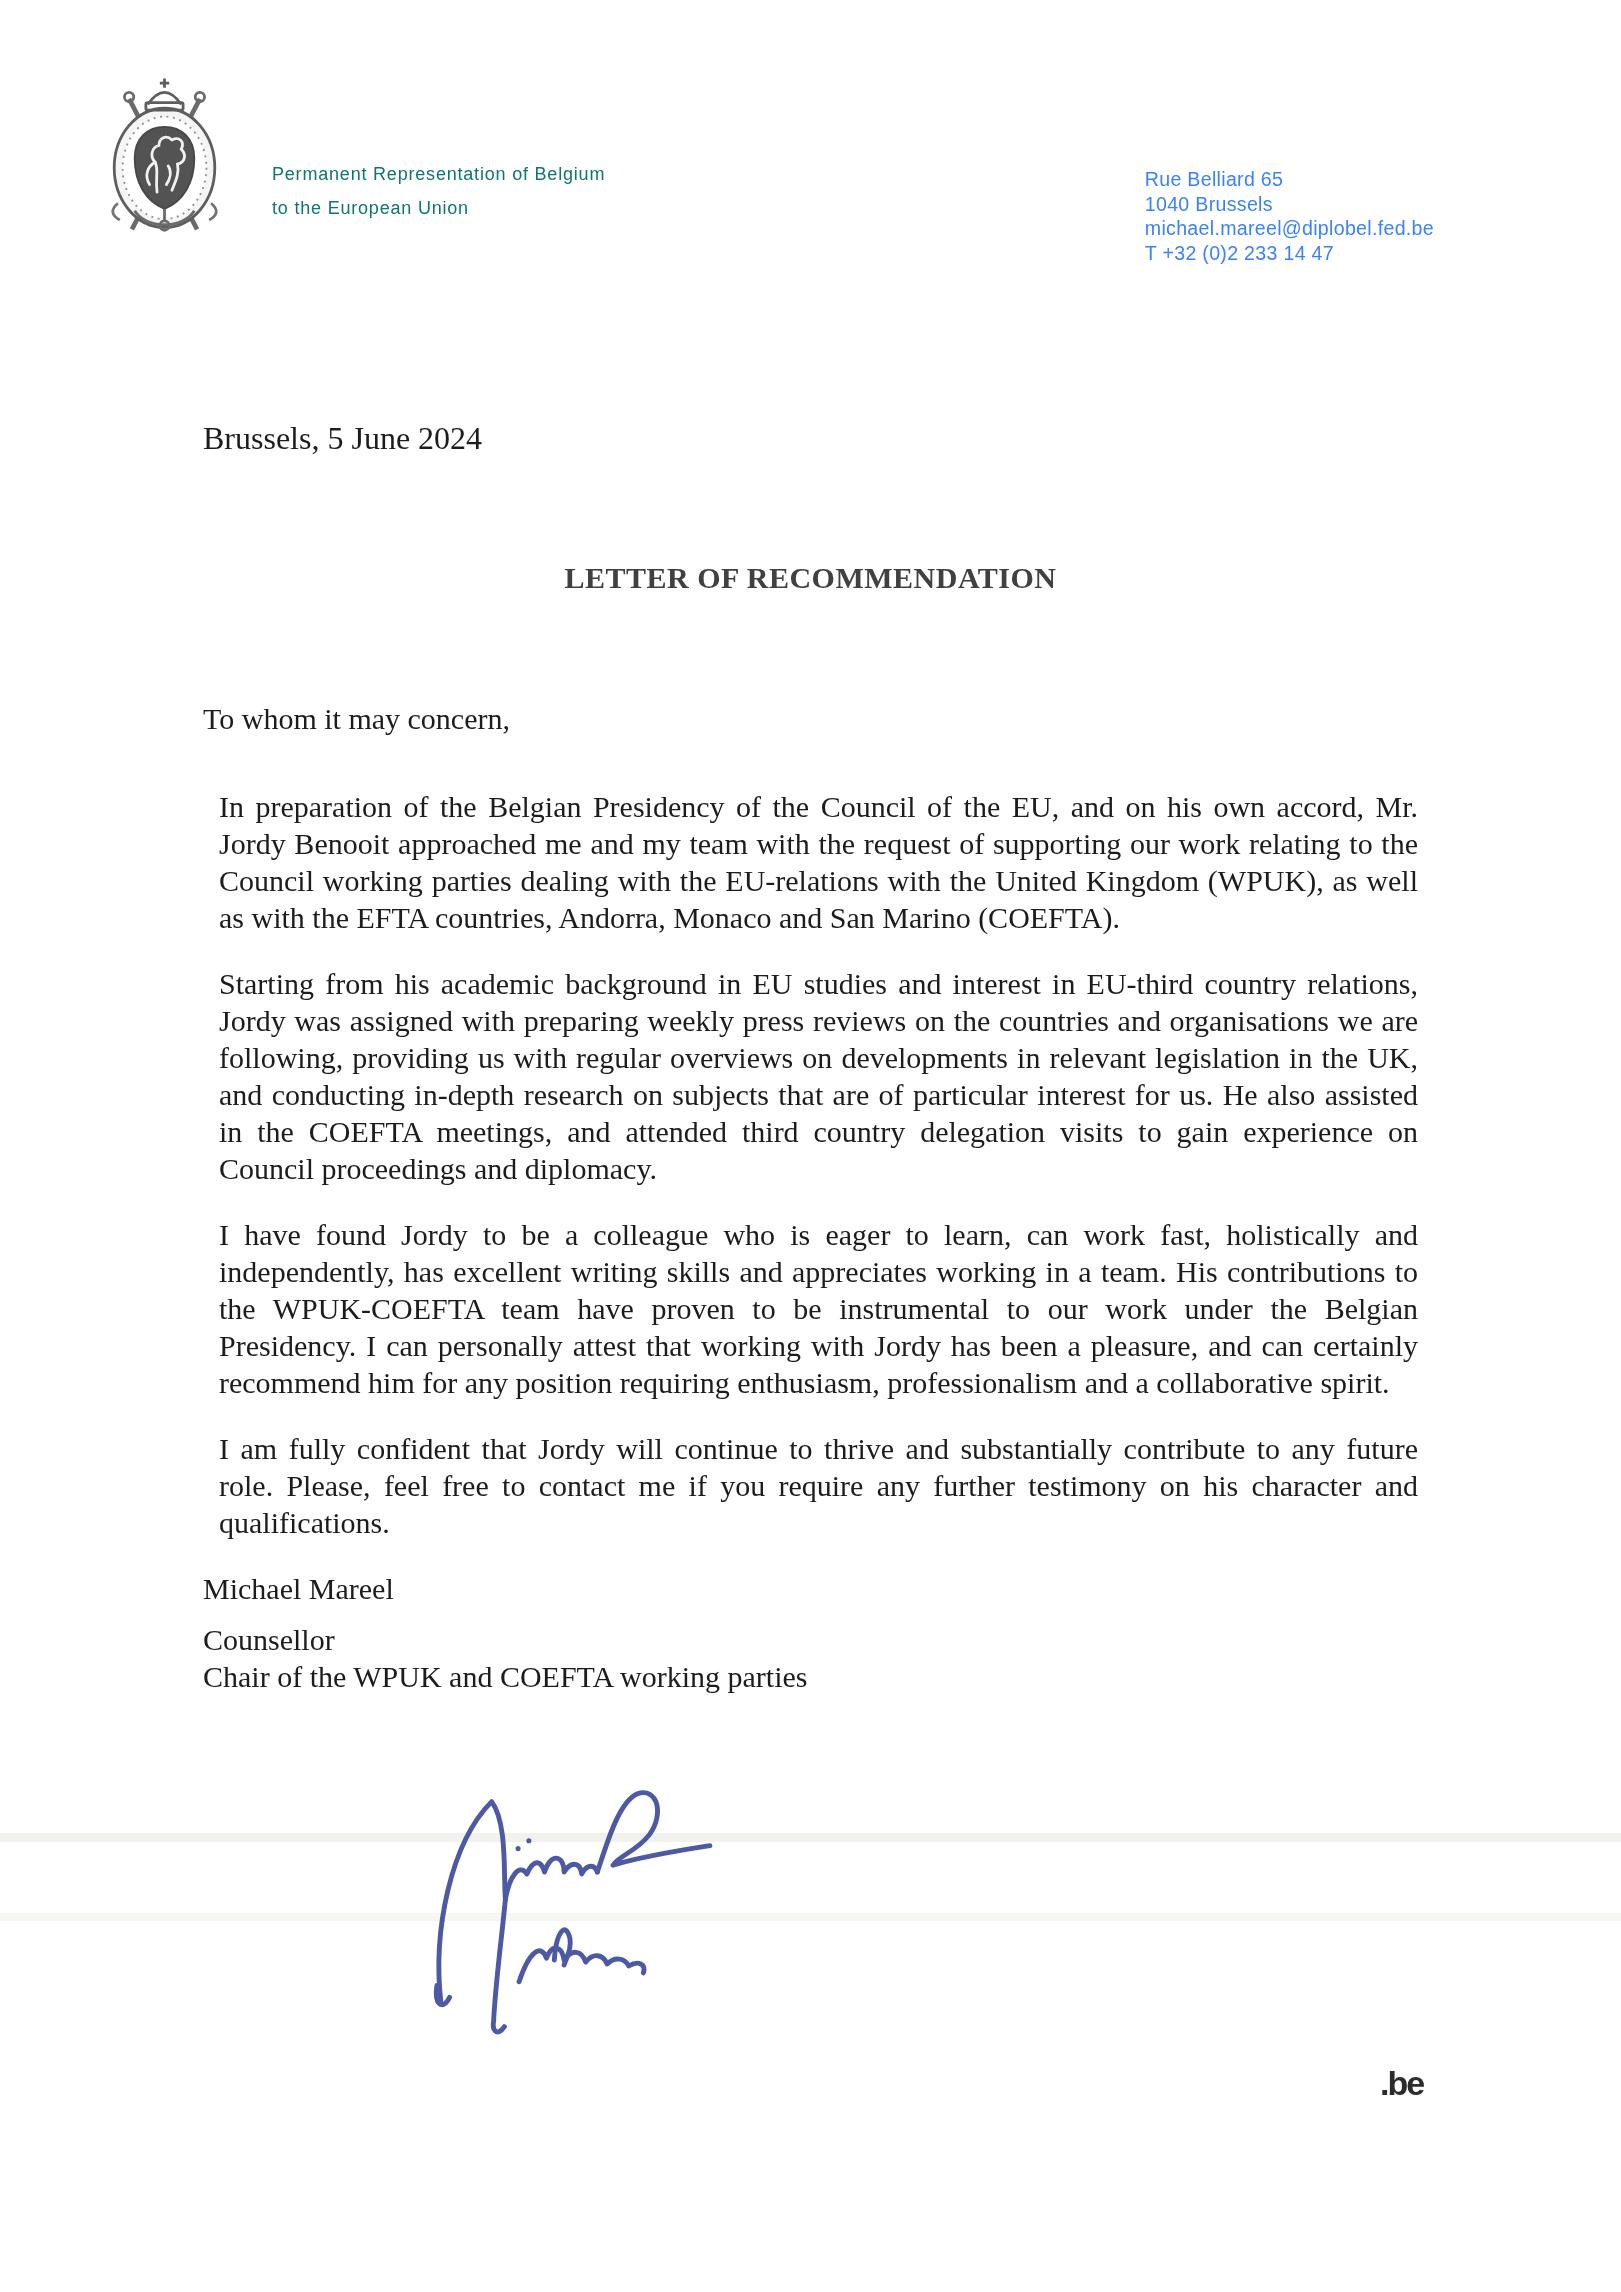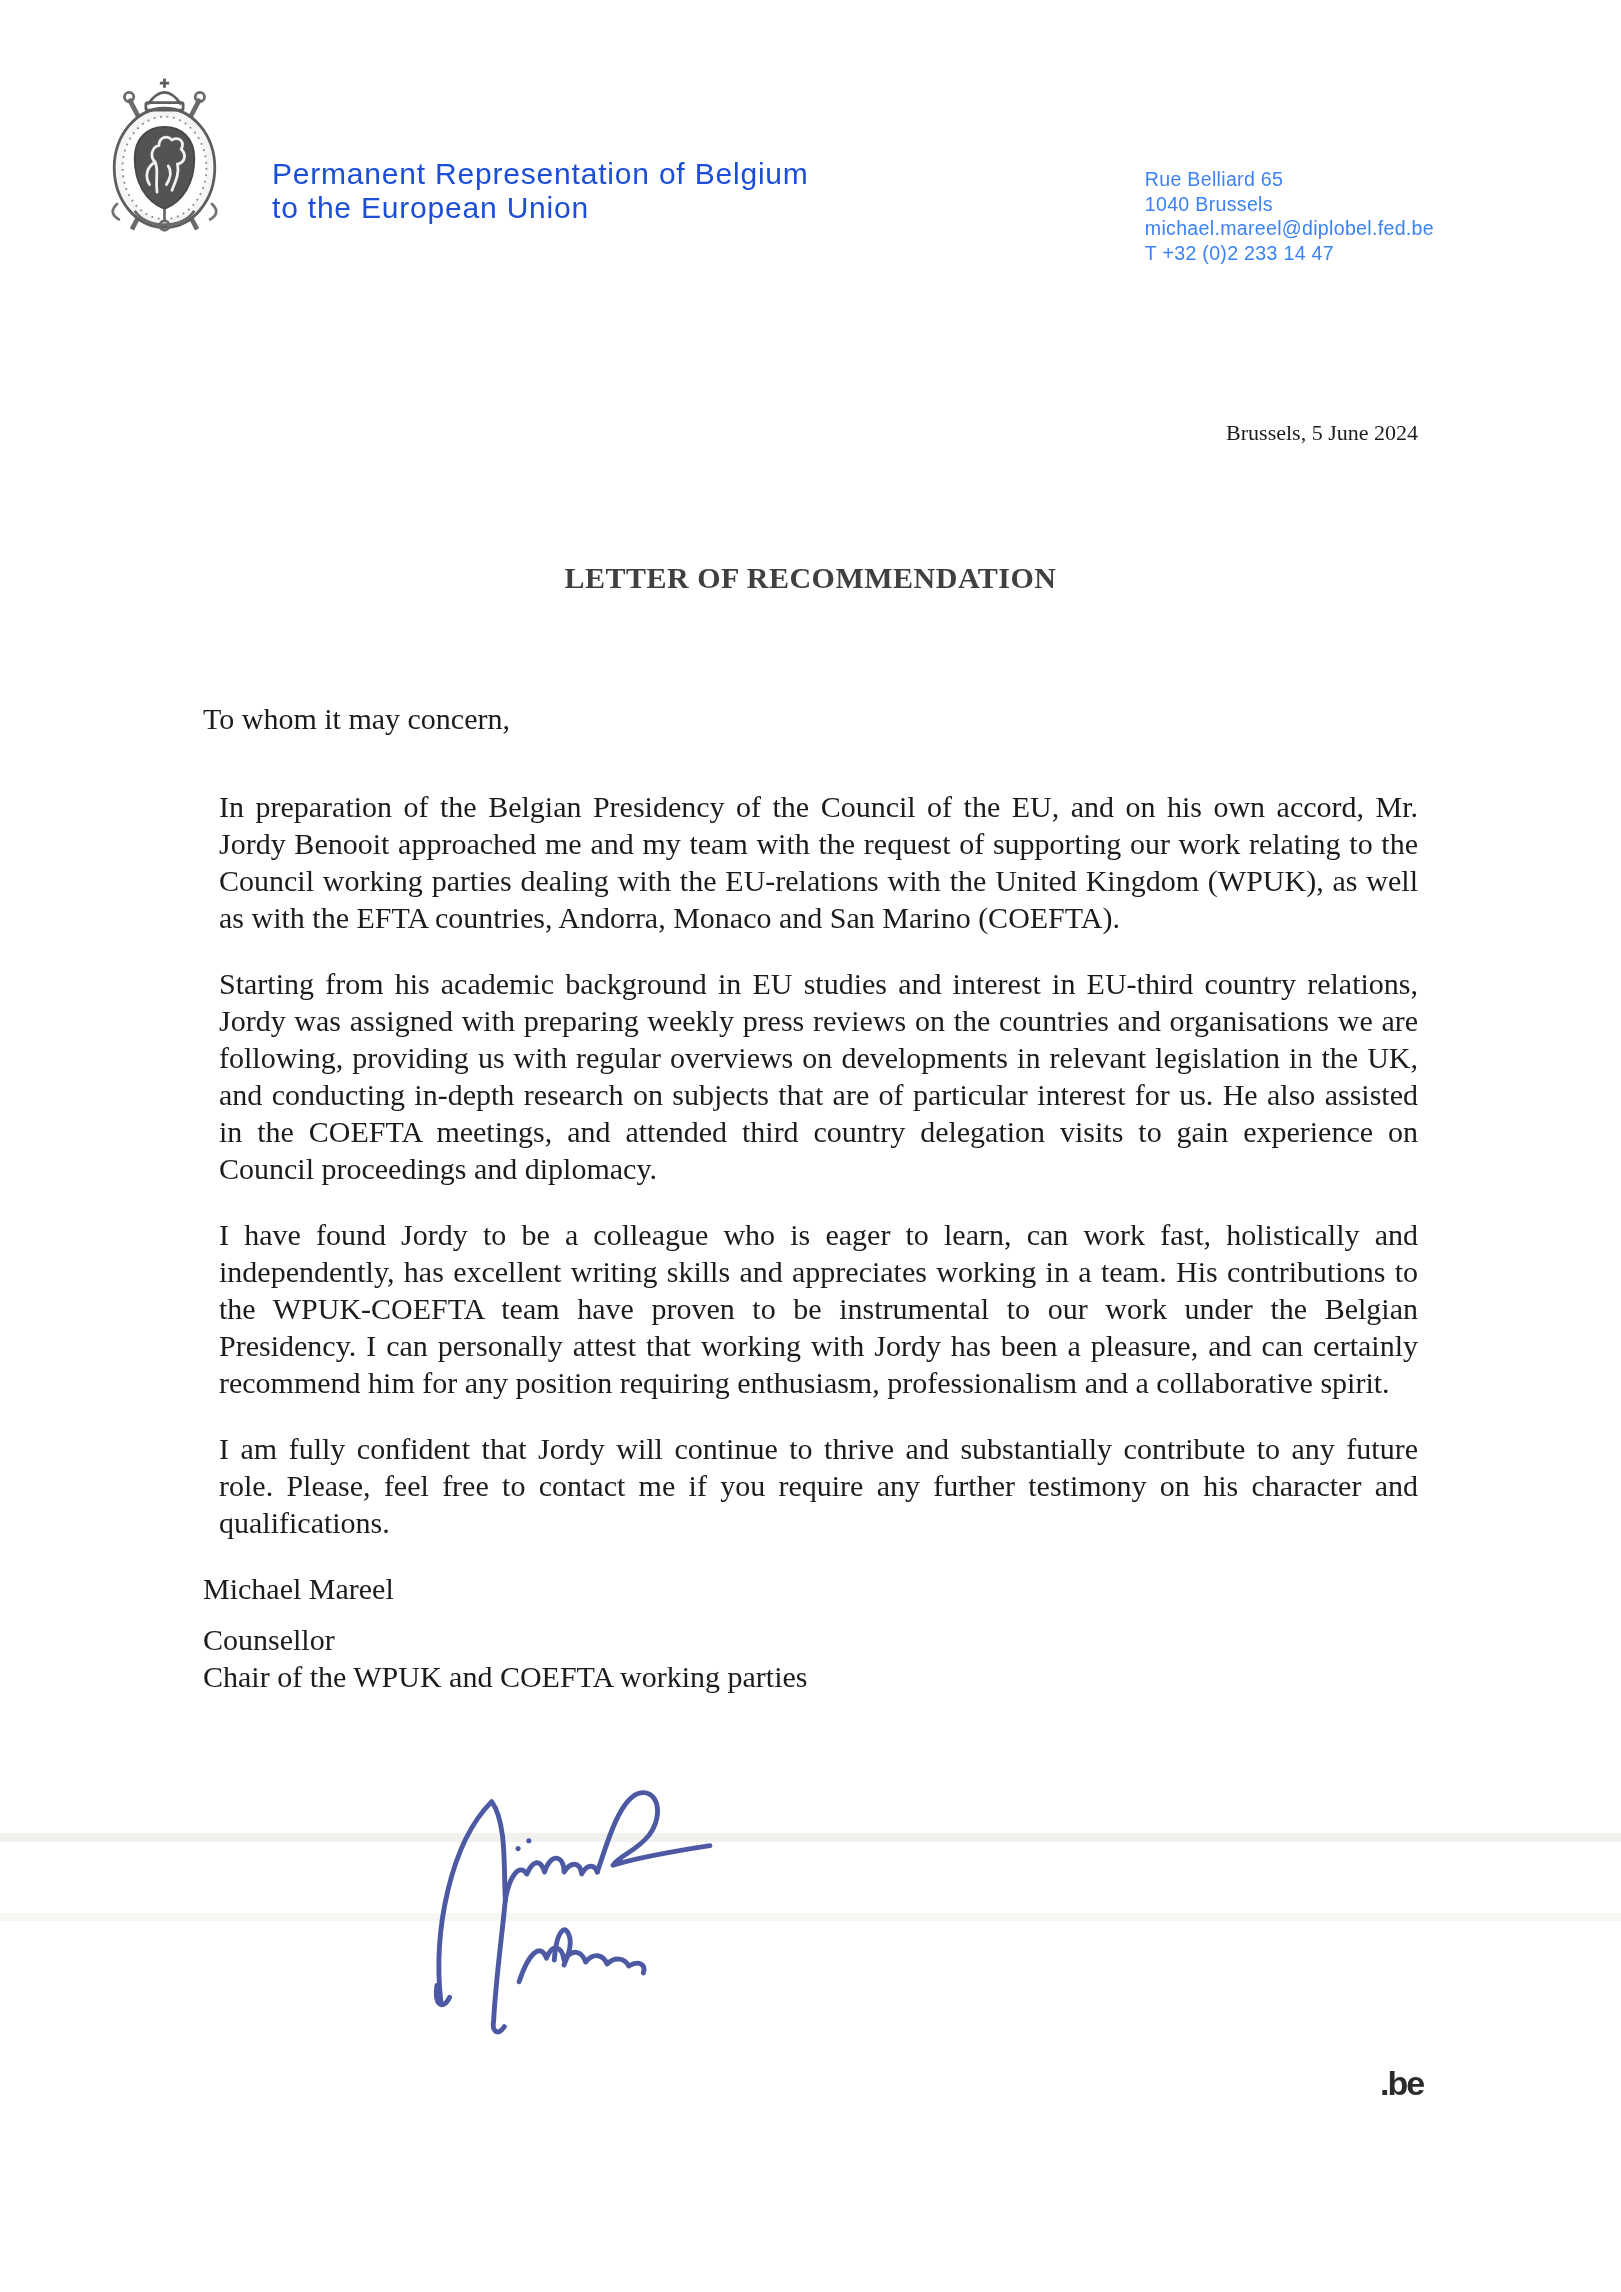--- a/index.html
+++ b/index.html
@@ -16,42 +16,42 @@
   .logo {
     position: absolute;
     left: 90px; top: 72px;
     width: 149px; height: 174px;
     opacity: 0.82;
   }
   .org {
     position: absolute;
     left: 272px; top: 157px;
     font-family: "Liberation Sans", sans-serif;
-    font-size: 30px;
+    font-size: 18px;
     line-height: 34px;
     letter-spacing: 0.8px;
-    color: #1d4ed8;
+    color: #0f766e;
   }
   .contact {
     position: absolute;
     right: 187px; top: 167px;
     font-family: "Liberation Sans", sans-serif;
     font-size: 19.6px;
     line-height: 24.5px;
     letter-spacing: 0.3px;
     color: #3b82f6;
   }
   
   .dateline {
     position: absolute;
     left: 203px; top: 420px;
     width: 1215px;
-    text-align: right;
+    text-align: left;
     font-family: "Liberation Serif", serif;
-    font-size: 22px;
+    font-size: 32px;
     color: #1c1c1c;
   }
   .title {
     position: absolute;
     left: 0; top: 561px;
     width: 1621px;
     text-align: center;
     font-family: "Liberation Serif", serif;
     font-weight: bold;
     font-size: 30px;

